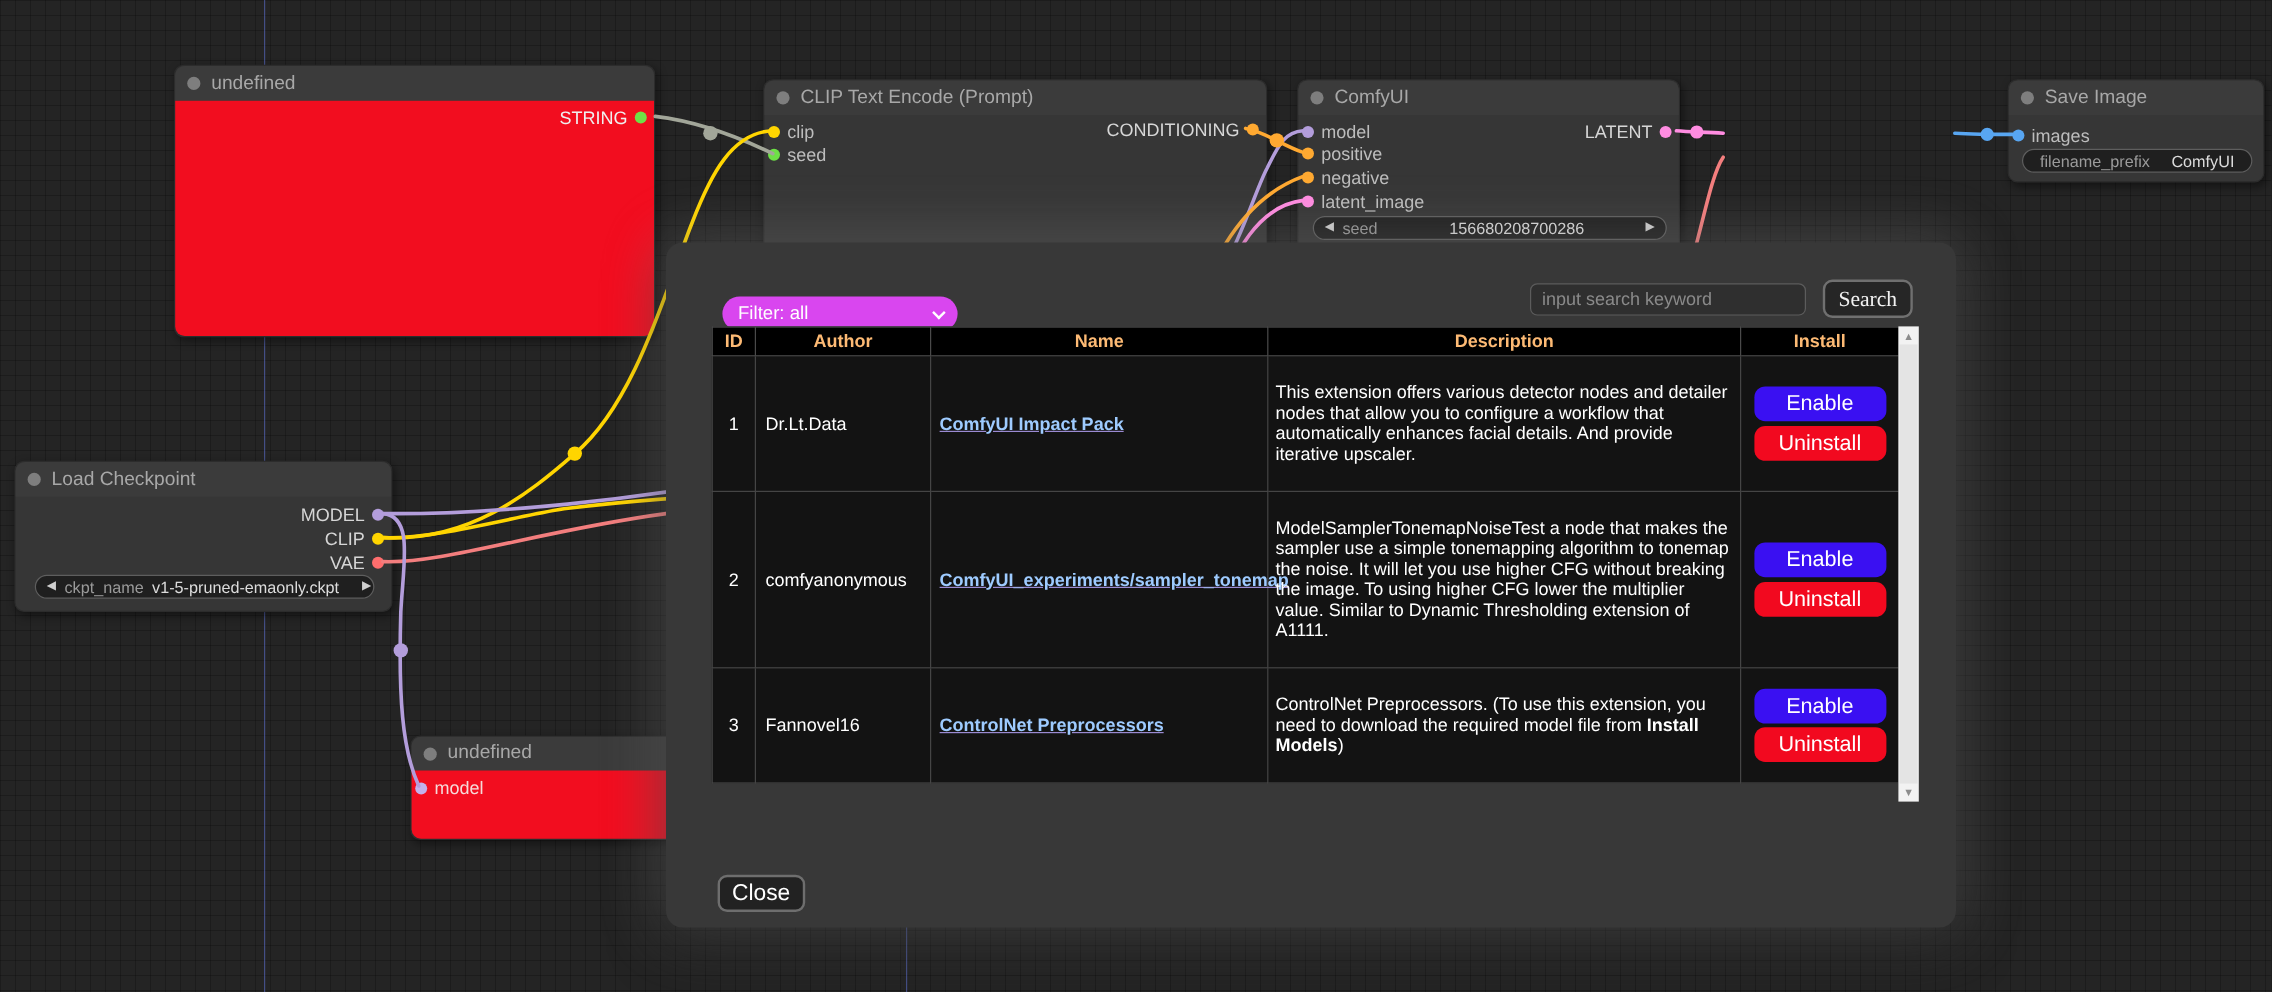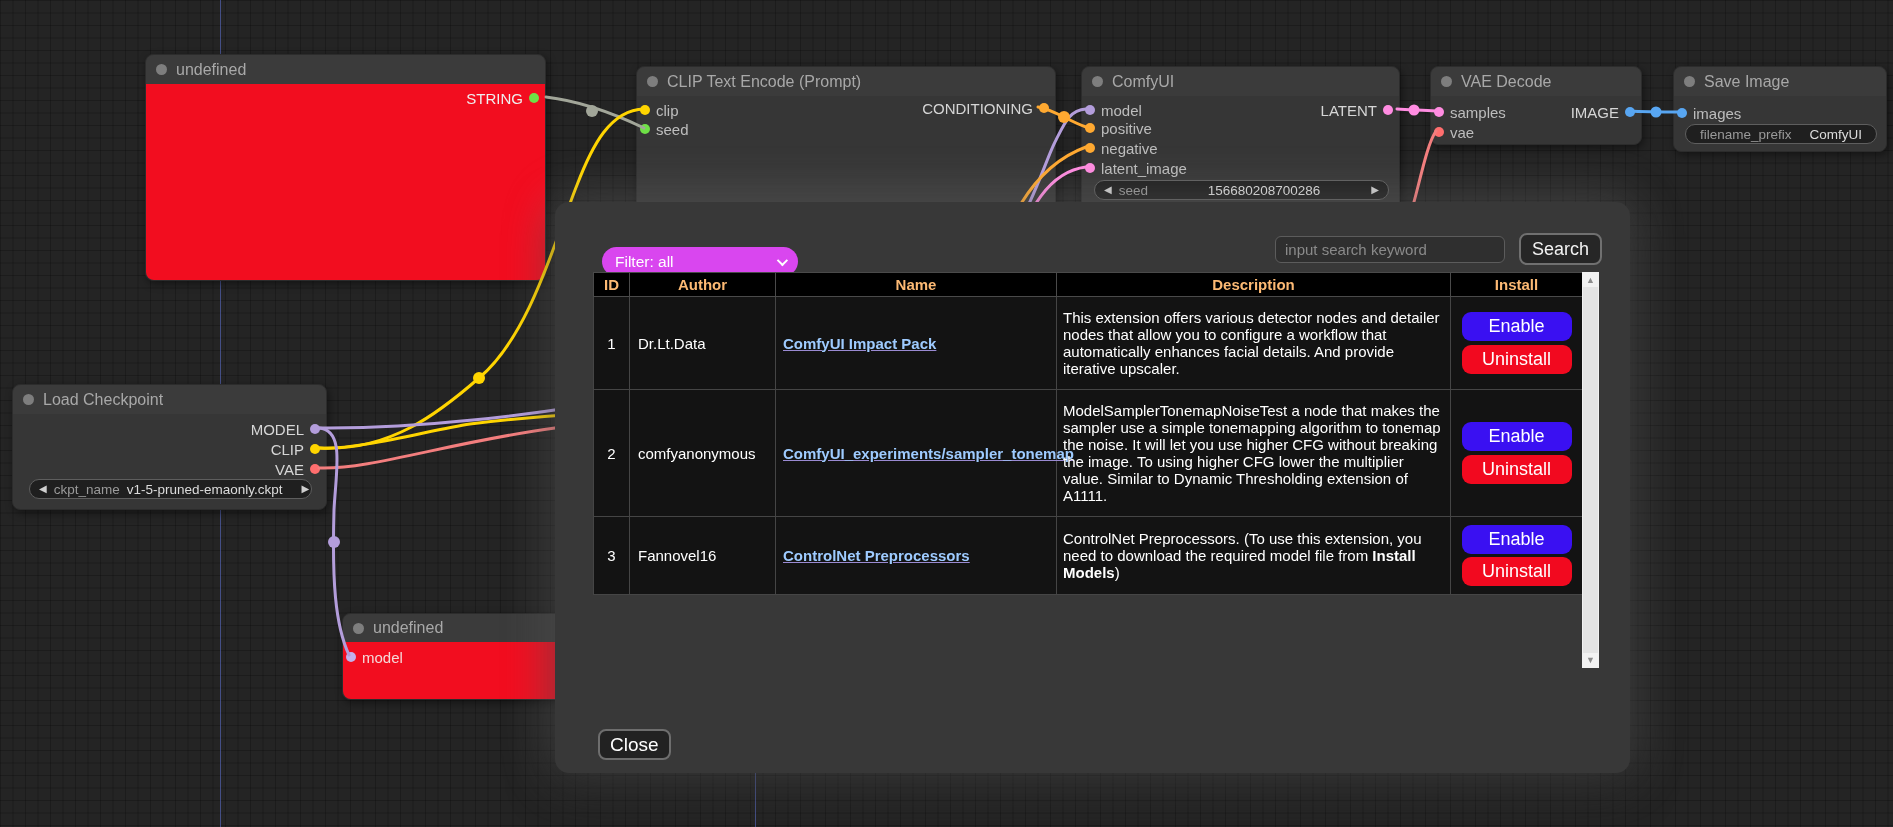--- a/index.html
+++ b/index.html
@@ -48,32 +48,32 @@
                  background:#d946ef; border-radius:15px; display:flex; align-items:center;
                  padding:0 13px; color:#fff; font-size:15.5px; cursor:pointer;gap:16px; }
   .chev { margin-left:auto; width:8px; height:8px; border-right:2px solid #fff;
           border-bottom:2px solid #fff; transform:rotate(45deg) translateY(-2px); }
   .search-input { position:absolute; left:720px; top:34px; width:230px; height:27px;
                   background:#2f2f2f; border:1px solid #5c5c5c; border-radius:6px;
                   color:#ddd; font-size:15px; padding:0 9px; font-family:inherit; }
   .search-input::placeholder { color:#8a8a8a; }
   .search-btn { position:absolute; left:964px; top:31px; height:32px; padding:0 11px;
                 background:#262626; border:2px solid #707070; border-radius:8px;
-                color:#f2f2f2; font-size:18px; font-family:Liberation Sans, sans-serif; cursor:pointer; }
+                color:#f2f2f2; font-size:18px; font-family:Liberation Serif, serif; cursor:pointer; }
   .scrollwrap { position:absolute; left:38px; top:70px; width:1008px; height:396px; }
   table.ext { border-collapse:collapse; table-layout:fixed; width:989px; background:#131313; }
   table.ext th { background:#000; color:#fdba74; font-size:15px; font-weight:bold; height:24px;
                  border:1px solid #4a4a4a; text-align:center; }
   table.ext td { border:1px solid #454545; color:#fff; font-size:15px; vertical-align:middle; }
   td.c-id { text-align:center; }
   td.c-author { padding-left:8px; }
   td.c-name { padding-left:7px; }
   .ext-link { color:#9ecbff; font-weight:bold; text-decoration:underline;
               text-decoration-color:#9a8ad2; cursor:pointer; }
-  td.c-desc { padding:12px 6px; line-height:17px; }
+  td.c-desc { padding:22px 6px; line-height:17px; }
   td.c-install { text-align:center; padding:4px 0; }
   .btn-enable, .btn-uninstall { display:block; width:110px; height:29px; margin:3.5px auto;
       border:none; border-radius:9px; color:#fff; font-size:18px; font-family:inherit; cursor:pointer;text-align:center; }
   .btn-enable { background:#3a10f2; }
   .btn-uninstall { background:#f2091f; }
   .sbar { position:absolute; left:989px; top:0; width:17px; height:396px; background:#f2f2f2; }
   .sbar .thumb { position:absolute; left:1px; right:1px; top:15px; bottom:15px; background:#e4e4e4; }
   .sbar .arr { position:absolute; left:0; width:17px; height:14px; color:#8c8c8c; font-size:9px;
                display:flex; align-items:center; justify-content:center; }
   .arr.up { top:1px; } .arr.dn { bottom:1px; }
@@ -171,38 +171,20 @@
       <span class="sdot" style="background:#ff8ce1"></span>
     </div>
     <div class="widget" style="left:12px;right:10px;top:113px">
       <span class="warr">◀</span>
       <span class="wname">seed</span>
       <span class="wval" style="margin-left:auto">156680208700286</span>
       <span class="warr" style="margin-left:44px">▶</span>
     </div>
   </div>
 
-  <div class="node" style="left:1430px;top:66px;width:212px;height:79px">
-    <div class="ntitle">
-      <span class="tdot"></span>
-      <span class="ttext">VAE Decode</span>
-    </div>
-    <div class="srow in" style="top:35px">
-      <span class="sdot" style="background:#ff8ce1"></span>
-      <span class="slbl">samples</span>
-    </div>
-    <div class="srow in" style="top:55px">
-      <span class="sdot" style="background:#ff6e6e"></span>
-      <span class="slbl">vae</span>
-    </div>
-    <div class="srow out" style="top:35px">
-      <span class="slbl outl">IMAGE</span>
-      <span class="sdot" style="background:#58a6f2"></span>
-    </div>
-  </div>
 
   <div class="node" style="left:1673px;top:66px;width:214px;height:86px">
     <div class="ntitle">
       <span class="tdot"></span>
       <span class="ttext">Save Image</span>
     </div>
     <div class="srow in" style="top:36px">
       <span class="sdot" style="background:#58a6f2"></span>
       <span class="slbl">images</span>
     </div>

